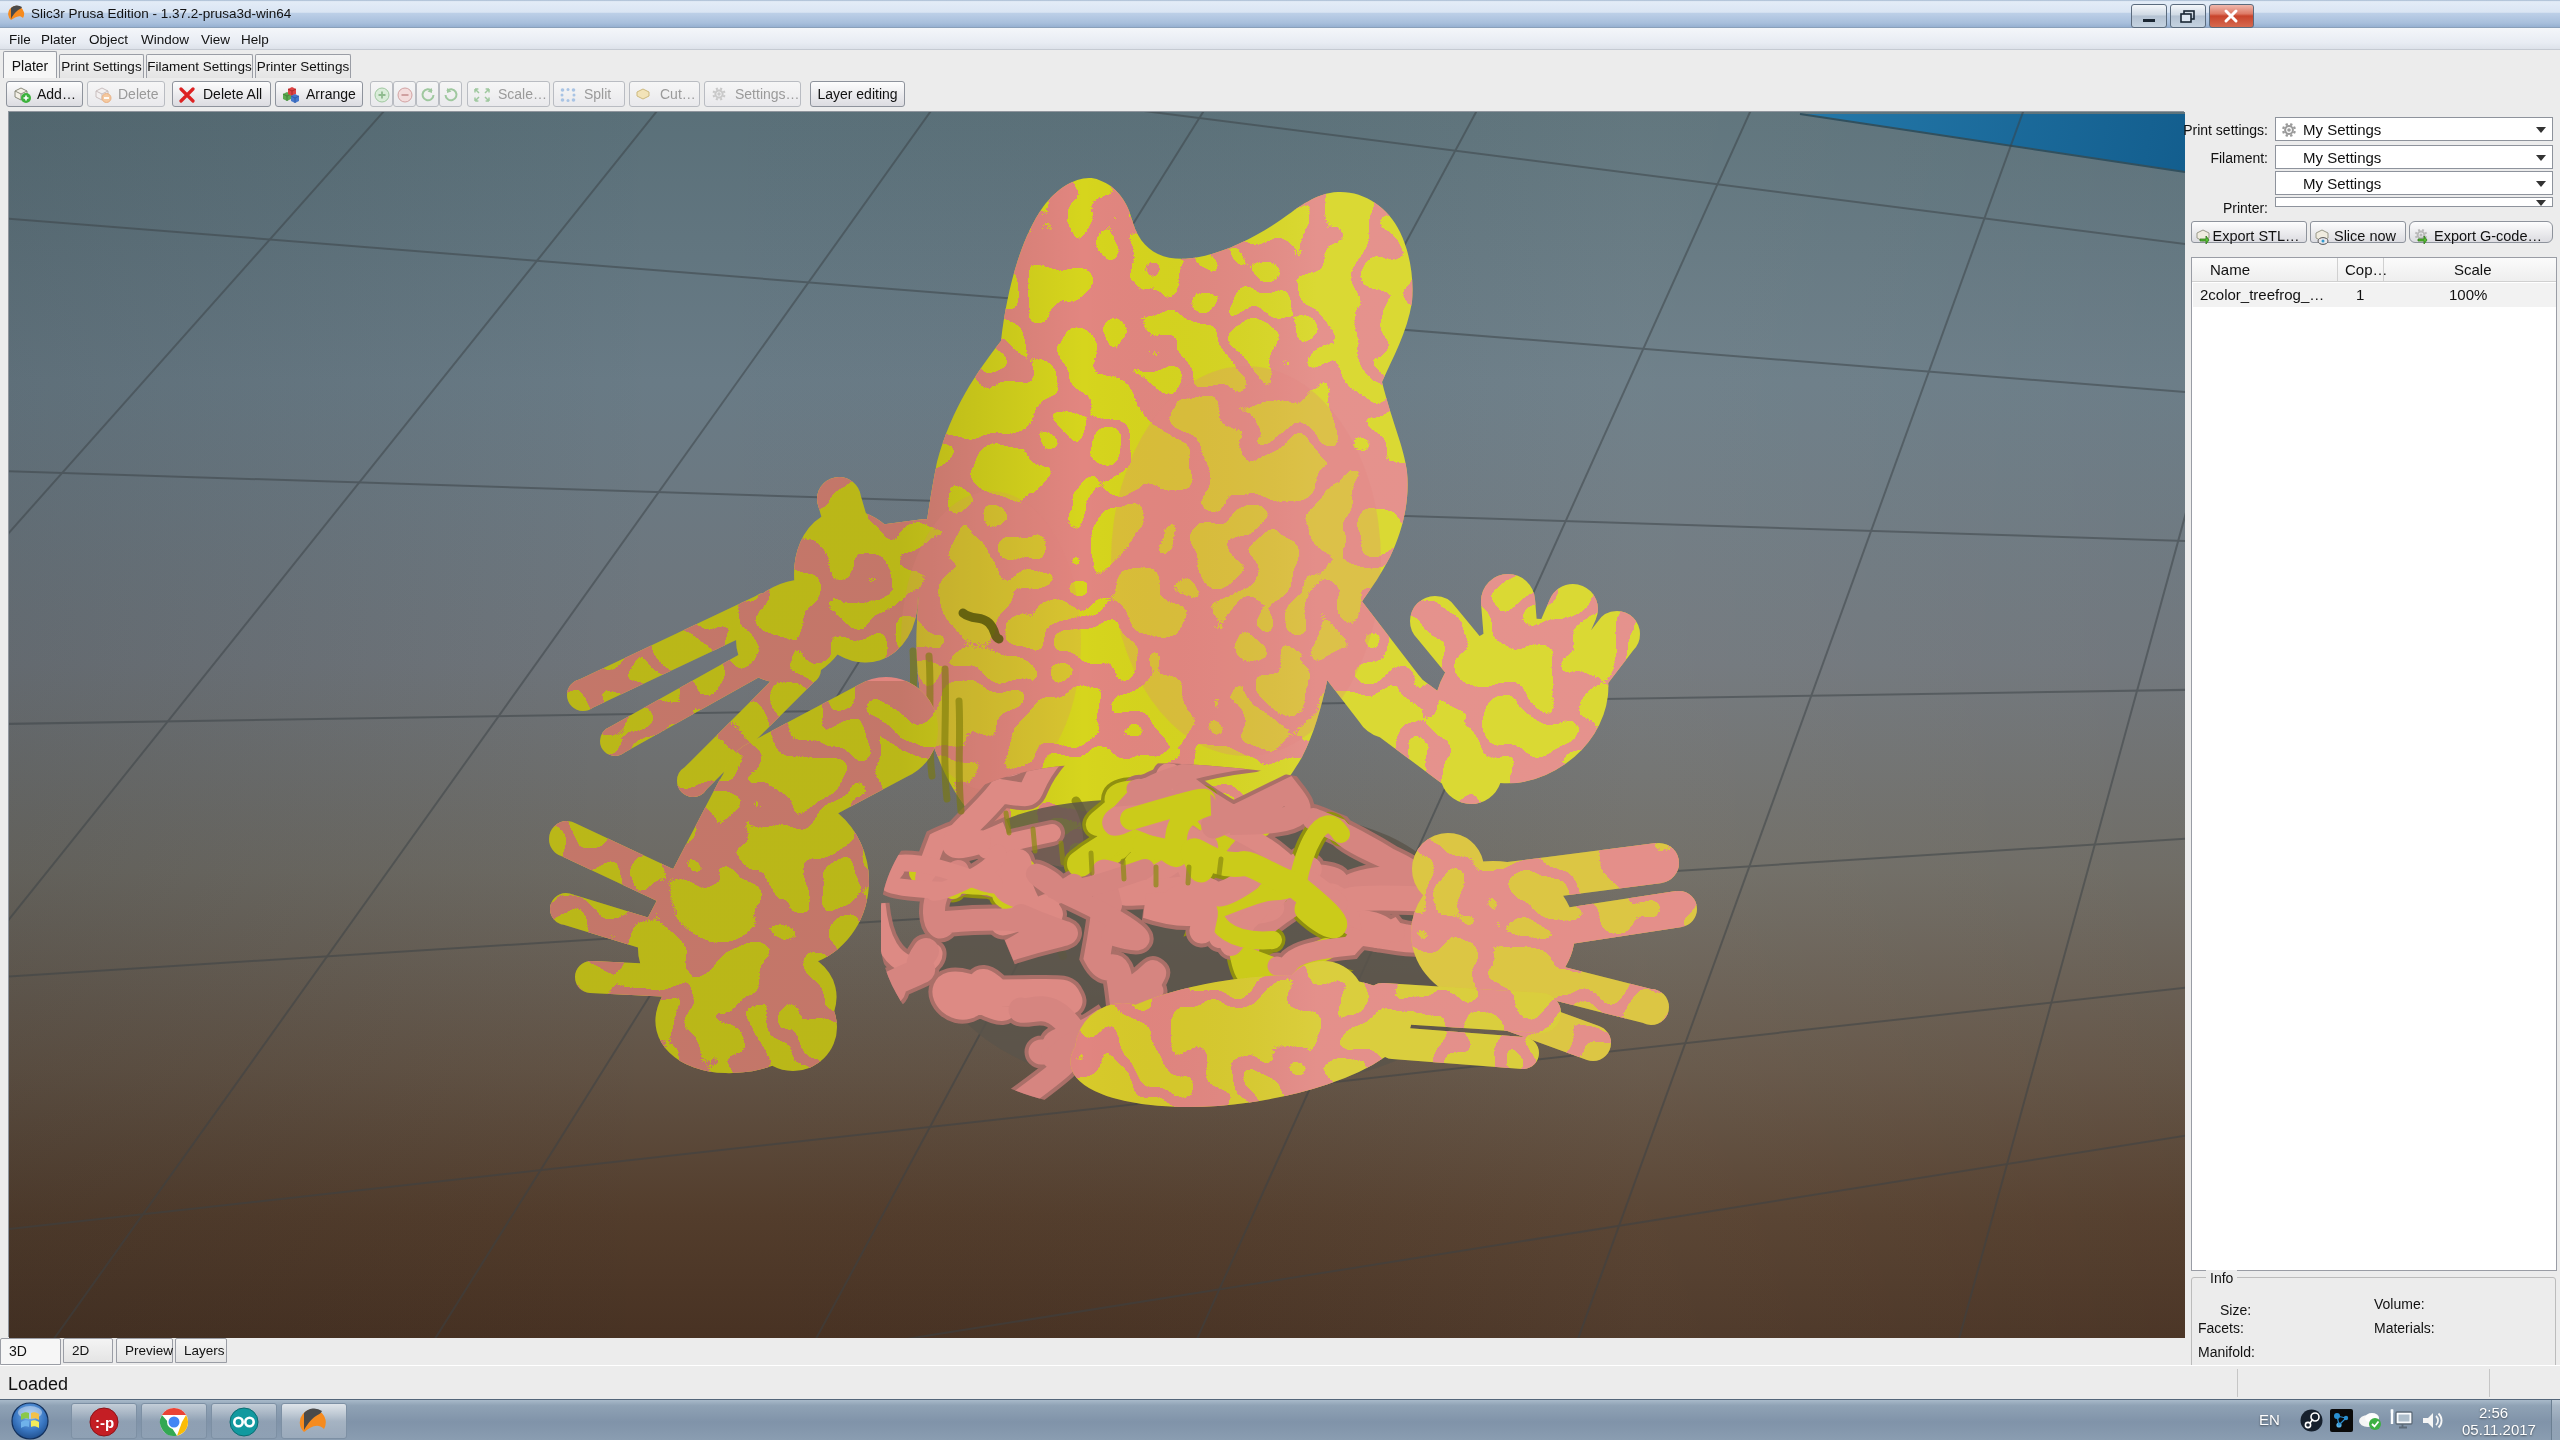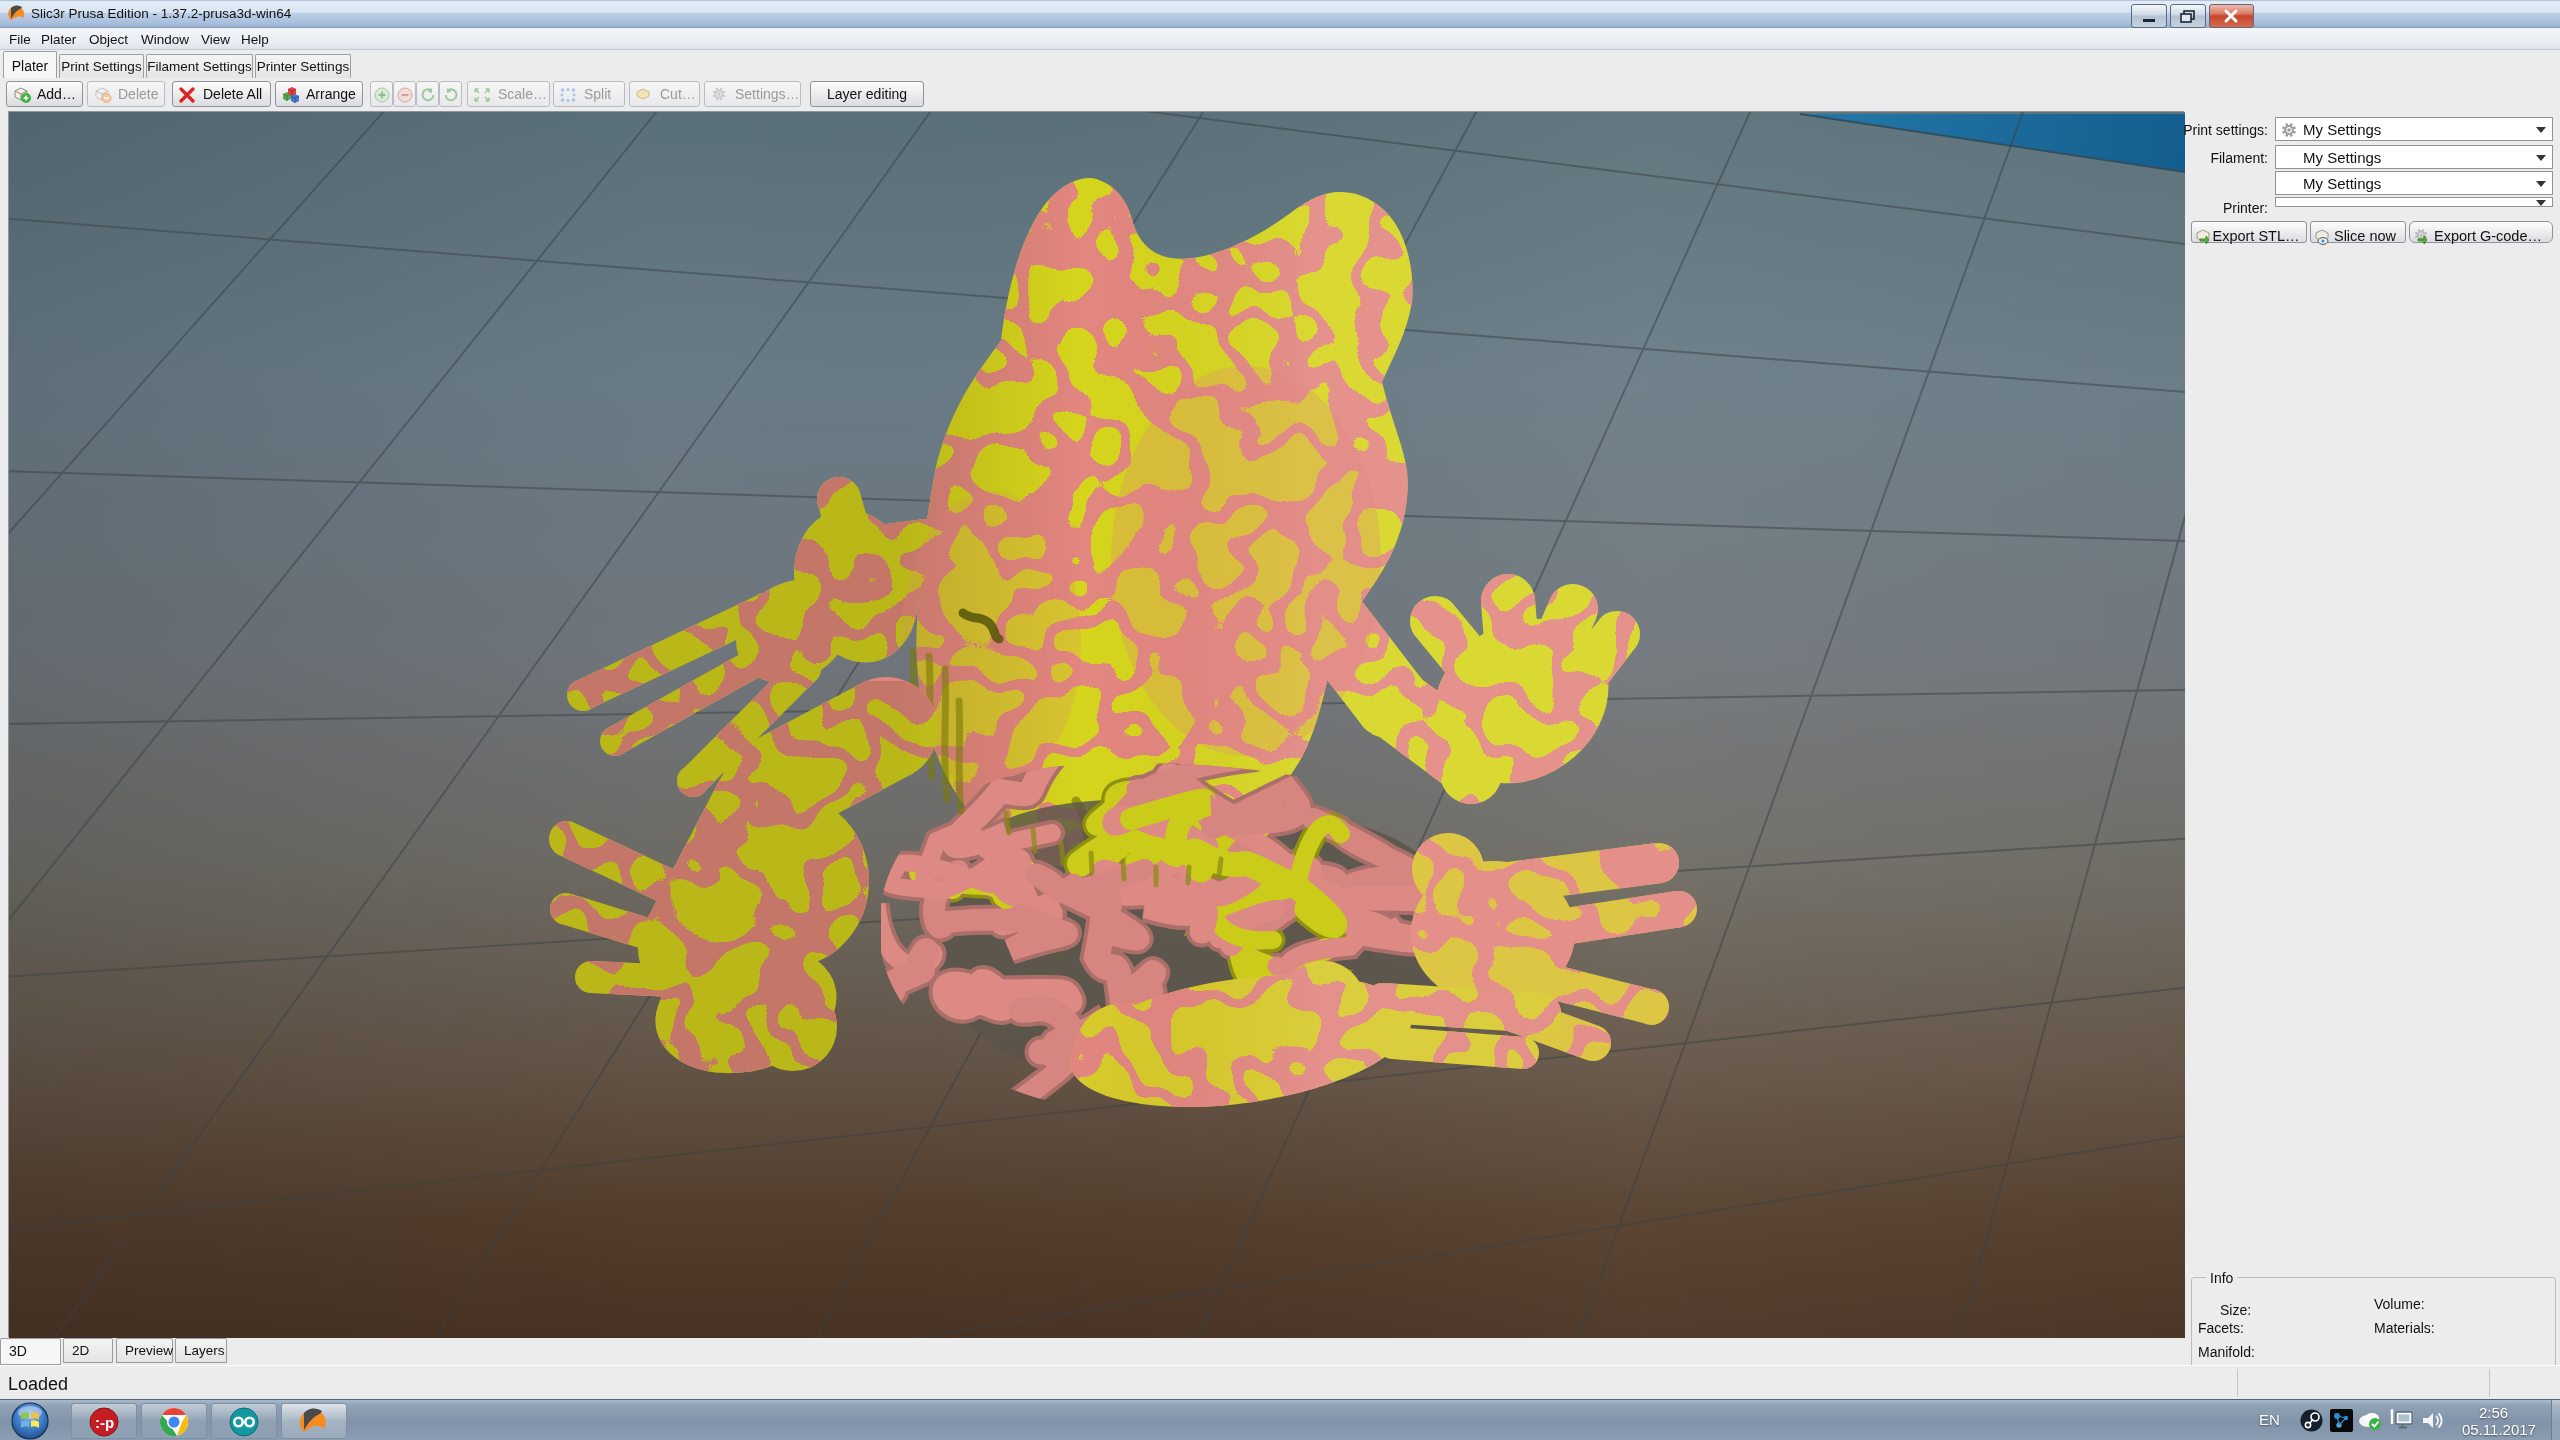--- a/index.html
+++ b/index.html
@@ -203,21 +203,21 @@
             <line x1="4.9" y1="9.7" x2="2.9" y2="10.5"></line>
             <line x1="4.9" y1="6.3" x2="2.9" y2="5.5"></line>
             <line x1="7.3" y1="3.9" x2="6.5" y2="1.9"></line>
             <line x1="10.7" y1="3.9" x2="11.5" y2="1.9"></line>
             <line x1="13.1" y1="6.3" x2="15.1" y2="5.5"></line>
           </g>
           <circle cx="9" cy="8" r="3.6" fill="none" stroke="#c9c9c9" stroke-width="2"></circle>
           <circle cx="9" cy="8" r="1.7" fill="#c9c9c9"></circle>
         </svg>
       </div>
-  <div class="tbtn noicon" style="left:810px;width:114px;">
+  <div class="tbtn noicon" style="left:810px;width:95px;">
         <span class="lab">Layer editing</span>
       </div>
 </div>
 
 <div class="abs" id="vp">
 <svg width="2176" height="1226" viewBox="8 111 2176 1226" xmlns="http://www.w3.org/2000/svg">
 <defs>
   <linearGradient id="bed" x1="0" y1="111" x2="0" y2="1337" gradientUnits="userSpaceOnUse">
     <stop offset="0" stop-color="#5a7079"></stop>
     <stop offset="0.22" stop-color="#697b86"></stop>
@@ -541,20 +541,34 @@
             <line x1="4.1" y1="5.4" x2="2.3" y2="4.6"></line>
             <line x1="6.4" y1="3.1" x2="5.6" y2="1.3"></line>
             <line x1="9.6" y1="3.1" x2="10.4" y2="1.3"></line>
             <line x1="11.9" y1="5.4" x2="13.7" y2="4.6"></line>
           </g>
           <circle cx="8" cy="7" r="3.4" fill="none" stroke="#b9b9b9" stroke-width="2"></circle>
           <circle cx="8" cy="7" r="1.5" fill="#b9b9b9"></circle>
           <path d="M5 11 L11 11 L11 8 L14 12 L11 16 L11 13 L5 13 Z" fill="#55bb33" stroke="#2d7a18" stroke-width="0.8"></path>
         </svg></div>
 
+  <div id="otable">
+    <div id="othead">
+          <span class="abs" style="left:18px;top:3px">Name</span>
+      <span class="abs" style="left:153px;top:3px">Cop…</span>
+      <span class="abs" style="left:262px;top:3px">Scale</span>
+      <span class="abs" style="left:145px;top:0;width:1px;height:24px;background:#d0d0d0"></span>
+      <span class="abs" style="left:191px;top:0;width:1px;height:24px;background:#d0d0d0"></span>
+        </div>
+    <div class="abs nw" style="left:1px;top:25px;width:363px;height:24px;background:#f2f2f2;font-size:15px;color:#111">
+      <span class="abs" style="left:7px;top:3px">2color_treefrog_…</span>
+      <span class="abs" style="left:163px;top:3px">1</span>
+      <span class="abs" style="left:256px;top:3px">100%</span>
+        </div>
+  </div>
 
   <div id="info">
     <div class="ilab" style="left:14px;top:-8px;background:#ececec;padding:0 4px;">Info</div>
     <div class="ilab" style="left:6px;top:24px;margin-left:22px;">Size:</div>
     <div class="ilab" style="left:182px;top:18px;">Volume:</div>
     <div class="ilab" style="left:6px;top:42px;">Facets:</div>
     <div class="ilab" style="left:182px;top:42px;">Materials:</div>
     <div class="ilab" style="left:6px;top:66px;">Manifold:</div>
   </div>
 </div>

